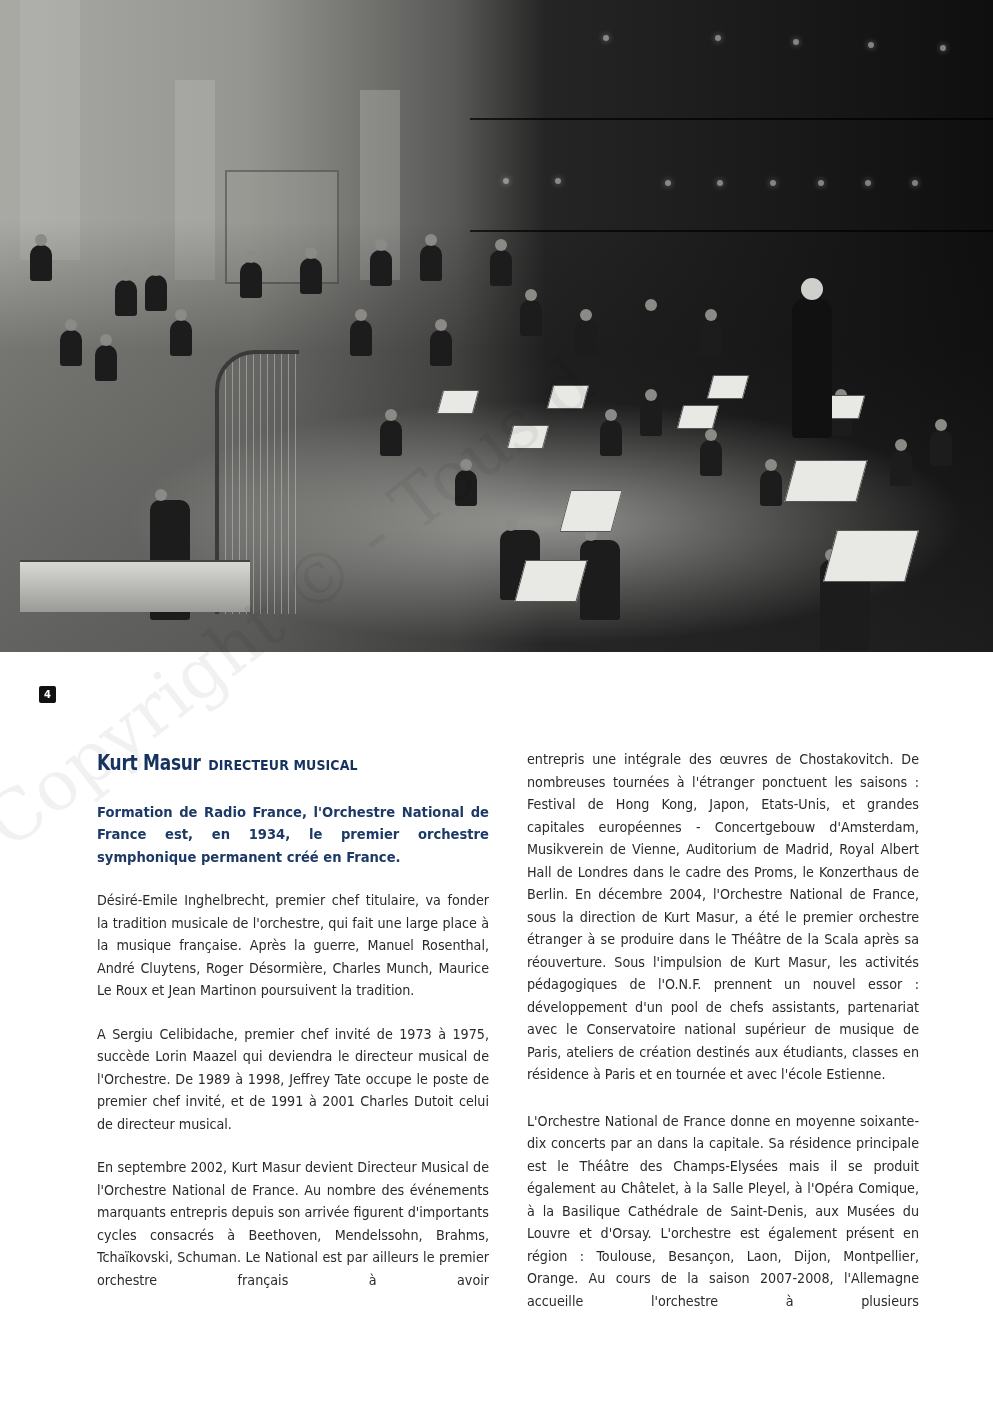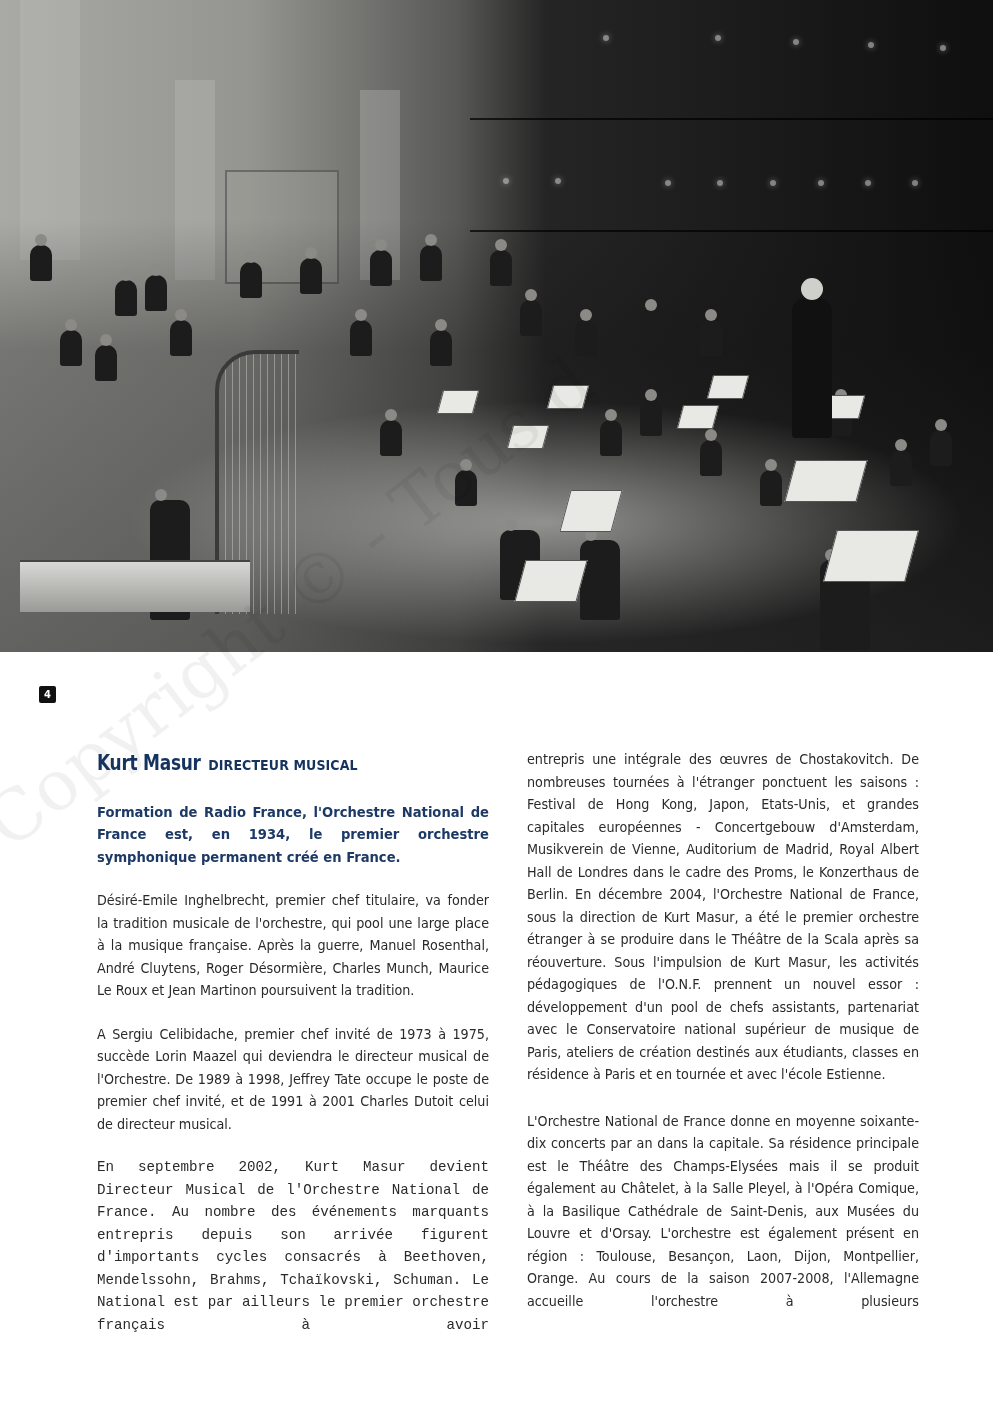--- a/index.html
+++ b/index.html
@@ -120,21 +120,21 @@
 <div class="watermark">Copyright © - Tous d</div>
 
 <div class="page-num">4</div>
 
 <div class="col col-left">
   <div class="title-row">
     <span class="title-name">Kurt Masur</span>
     <span class="title-role">DIRECTEUR MUSICAL</span>
   </div>
   <p class="lead">Formation de Radio France, l'Orchestre National de France est, en 1934, le premier orchestre symphonique permanent créé en France.</p>
-  <p>Désiré-Emile Inghelbrecht, premier chef titulaire, va fonder la tradition musicale de l'orchestre, qui pool une large place à la musique française. Après la guerre, Manuel Rosenthal, André Cluytens, Roger Désormière, Charles Munch, Maurice Le Roux et Jean Martinon poursuivent la tradition.</p>
+  <p>Désiré-Emile Inghelbrecht, premier chef titulaire, va fonder la tradition musicale de l'orchestre, qui fait une large place à la musique française. Après la guerre, Manuel Rosenthal, André Cluytens, Roger Désormière, Charles Munch, Maurice Le Roux et Jean Martinon poursuivent la tradition.</p>
   <p>A Sergiu Celibidache, premier chef invité de 1973 à 1975, succède Lorin Maazel qui deviendra le directeur musical de l'Orchestre. De 1989 à 1998, Jeffrey Tate occupe le poste de premier chef invité, et de 1991 à 2001 Charles Dutoit celui de directeur musical.</p>
-  <p style="text-align-last:justify;font-family:Liberation Mono, monospace;">En septembre 2002, Kurt Masur devient Directeur Musical de l'Orchestre National de France. Au nombre des événements marquants entrepris depuis son arrivée figurent d'importants cycles consacrés à Beethoven, Mendelssohn, Brahms, Tchaïkovski, Schuman. Le National est par ailleurs le premier orchestre français à avoir</p>
+  <p style="text-align-last:justify;">En septembre 2002, Kurt Masur devient Directeur Musical de l'Orchestre National de France. Au nombre des événements marquants entrepris depuis son arrivée figurent d'importants cycles consacrés à Beethoven, Mendelssohn, Brahms, Tchaïkovski, Schuman. Le National est par ailleurs le premier orchestre français à avoir</p>
 </div>
 
 <div class="col col-right">
   <p style="margin-bottom:24px;">entrepris une intégrale des œuvres de Chostakovitch. De nombreuses tournées à l'étranger ponctuent les saisons : Festival de Hong Kong, Japon, Etats-Unis, et grandes capitales européennes - Concertgebouw d'Amsterdam, Musikverein de Vienne, Auditorium de Madrid, Royal Albert Hall de Londres dans le cadre des Proms, le Konzerthaus de Berlin. En décembre 2004, l'Orchestre National de France, sous la direction de Kurt Masur, a été le premier orchestre étranger à se produire dans le Théâtre de la Scala après sa réouverture. Sous l'impulsion de Kurt Masur, les activités pédagogiques de l'O.N.F. prennent un nouvel essor : développement d'un pool de chefs assistants, partenariat avec le Conservatoire national supérieur de musique de Paris, ateliers de création destinés aux étudiants, classes en résidence à Paris et en tournée et avec l'école Estienne.</p>
   <p style="text-align-last:justify;">L'Orchestre National de France donne en moyenne soixante-dix concerts par an dans la capitale. Sa résidence principale est le Théâtre des Champs-Elysées mais il se produit également au Châtelet, à la Salle Pleyel, à l'Opéra Comique, à la Basilique Cathédrale de Saint-Denis, aux Musées du Louvre et d'Orsay. L'orchestre est également présent en région : Toulouse, Besançon, Laon, Dijon, Montpellier, Orange. Au cours de la saison 2007-2008, l'Allemagne accueille l'orchestre à plusieurs</p>
 </div>
 
 </body></html>

